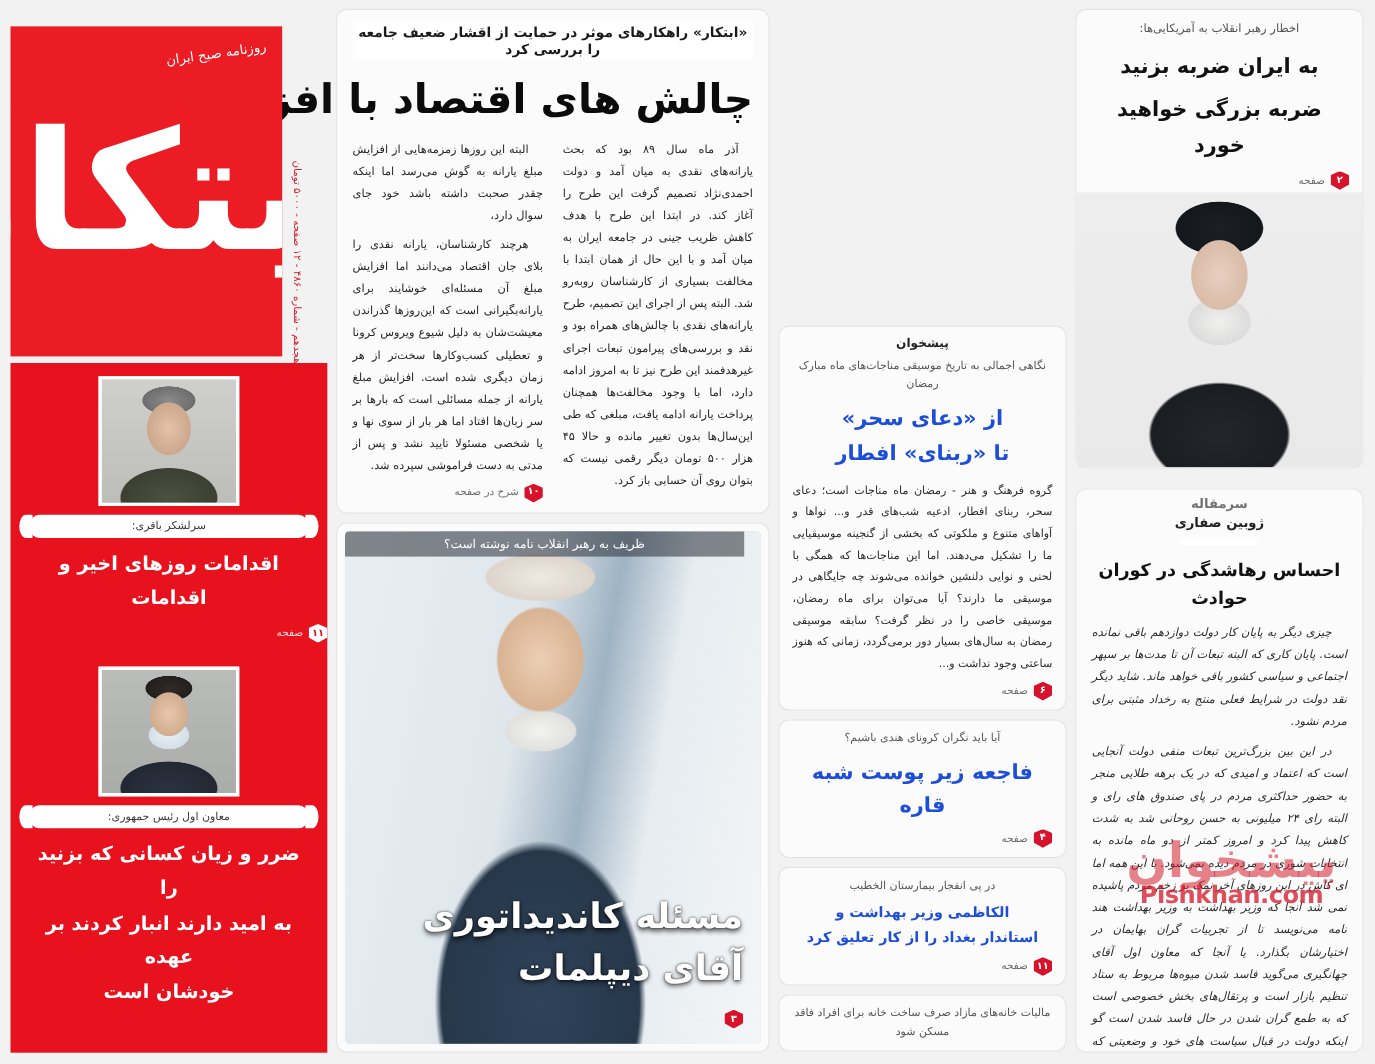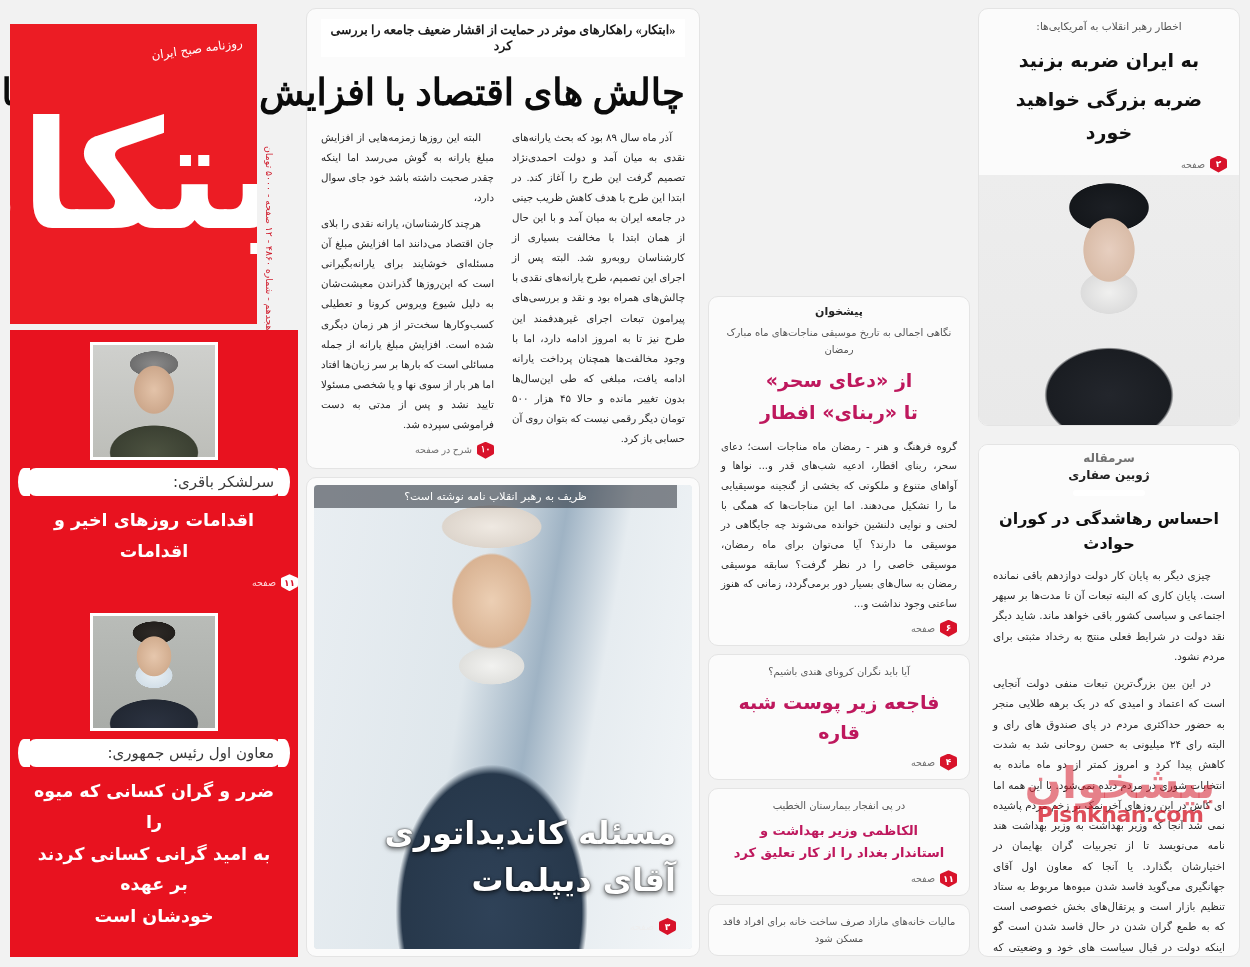--- a/index.html
+++ b/index.html
@@ -66,47 +66,47 @@
     border:3px solid #fff;overflow:hidden;position:relative;background:#5a5038;
   }
   .ed-title{
     font-size:16px;font-weight:bold;text-align:center;color:#111;
     margin:10px 14px 8px 14px;line-height:1.6;
   }
   .ed-body{
     font-size:10.4px;line-height:1.95;color:#2b2b2b;text-align:justify;
     margin:0 14px;
   }
-  .ed-body p{margin:0 0 7px 0;text-indent:14px;}
+  .ed-body p{margin:0 0 7px 0;text-indent:14px;font-style:italic;}
 
   
   .col-briefs{
     width:262px;flex:0 0 262px;
     display:flex;flex-direction:column;gap:8px;
     padding-top:288px;box-sizing:border-box;
   }
   .brief{padding:8px 12px 8px 12px;}
   .pishkhan-tag{
     font-size:11px;font-weight:bold;color:#222;text-align:center;margin-bottom:6px;
   }
   .brief .kick{font-size:10px;color:#555;text-align:center;line-height:1.7;}
   .brief h3{
-    margin:7px 0 0 0;font-size:19px;font-weight:bold;color:#be185d;
+    margin:7px 0 0 0;font-size:19px;font-weight:bold;color:#1d4ed8;
     text-align:center;line-height:1.6;letter-spacing:-0.3px;
   }
   .brief h3.sm{font-size:13px;}
   .brief p.body{
     font-size:10.1px;line-height:1.95;color:#2b2b2b;text-align:justify;margin:9px 0 0 0;
   }
 
   
   .col-center{
     flex:1 1 auto;display:flex;flex-direction:column;gap:8px;min-width:0;
   }
-  .lead-card{padding:10px 14px 8px 14px;font-family:Liberation Serif, serif;}
+  .lead-card{padding:10px 14px 8px 14px;}
   .lead-kicker{
     font-size:12.5px;font-weight:bold;color:#1a1a1a;text-align:center;
     background:#fff;padding:3px 0;
   }
   .lead-title{
     font-size:37px;font-weight:bold;color:#0b0b0b;text-align:center;
     line-height:1.32;margin:12px 0 4px 0;letter-spacing:-1px;
     white-space:nowrap;
   }
   .lead-cols{
@@ -169,22 +169,22 @@
     display:flex;flex-direction:column;align-items:center;
     border-radius:0;overflow:hidden;
   }
   .side-item{width:100%;padding:6px 0 0 0;box-sizing:border-box;position:relative;}
   .side-photo{
     width:128px;height:118px;margin:6px auto 0 auto;background:#cfcfcf;
     border:3px solid #fff;box-sizing:border-box;overflow:hidden;position:relative;
   }
   .side-tab{
     position:relative;background:#fff;margin:8px 18px 0 18px;
-    border-radius:8px;text-align:right;padding:5px 6px;
-    font-size:15px;color:#3a3a3a;
+    border-radius:8px;text-align:center;padding:5px 6px;
+    font-size:10px;color:#3a3a3a;
   }
   .side-tab:before,.side-tab:after{
     content:"";position:absolute;top:0;width:12px;height:100%;background:#fff;
   }
   .side-tab:before{right:-10px;border-radius:0 60% 60% 0;}
   .side-tab:after{left:-10px;border-radius:60% 0 0 60%;}
   .side-h{
     color:#fff;font-size:17.5px;font-weight:bold;text-align:center;
     line-height:1.75;margin:9px 16px 0 16px;letter-spacing:-.4px;
   }
@@ -375,22 +375,22 @@
           <span class="pagebadge">۱۱</span>
           <span class="badge-label">صفحه</span>
         </div>
       </div>
 
       <div class="side-item">
         <div class="side-photo">
           <div class="ph ph-vp"></div>
         </div>
         <div class="side-tab">معاون اول رئیس جمهوری:</div>
-        <div class="side-h">ضرر و گران کسانی که میوه را</div>
-        <div class="side-h" style="margin-top:1px">به امید گرانی کسانی کردند بر عهده</div>
+        <div class="side-h">ضرر و زیان کسانی که بزنید را</div>
+        <div class="side-h" style="margin-top:1px">به امید دارند انبار کردند بر عهده</div>
         <div class="side-h" style="margin-top:1px">خودشان است</div>
 
       </div>
     </div>
   </div>
 
   <div class="watermark">
     <div class="wm-fa">پیشخوان</div>
     <div class="wm-en">Pishkhan.com</div>
   </div>

